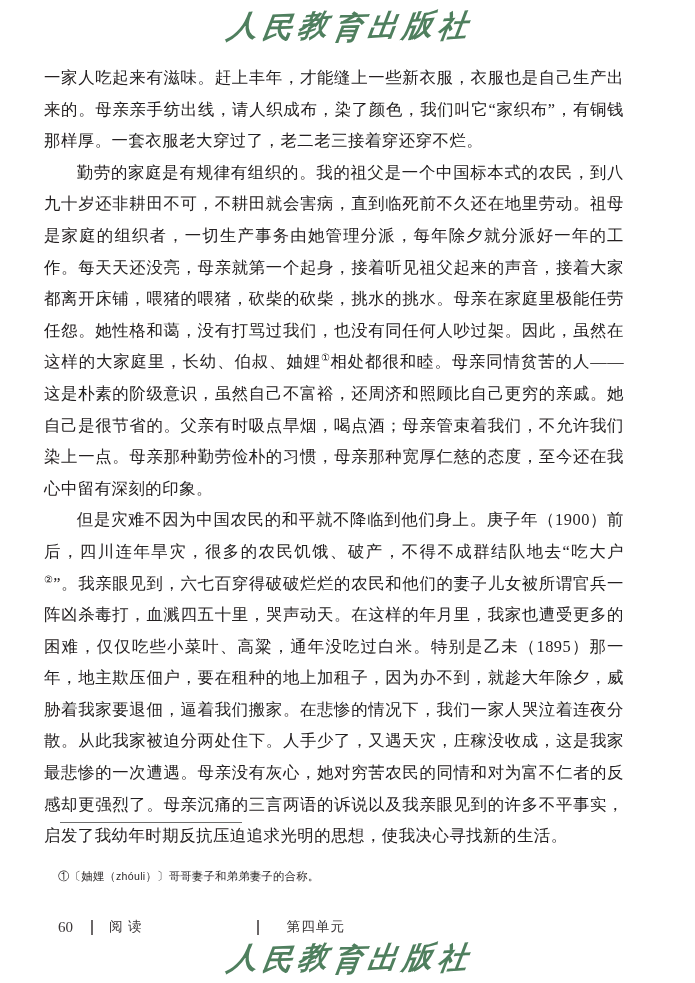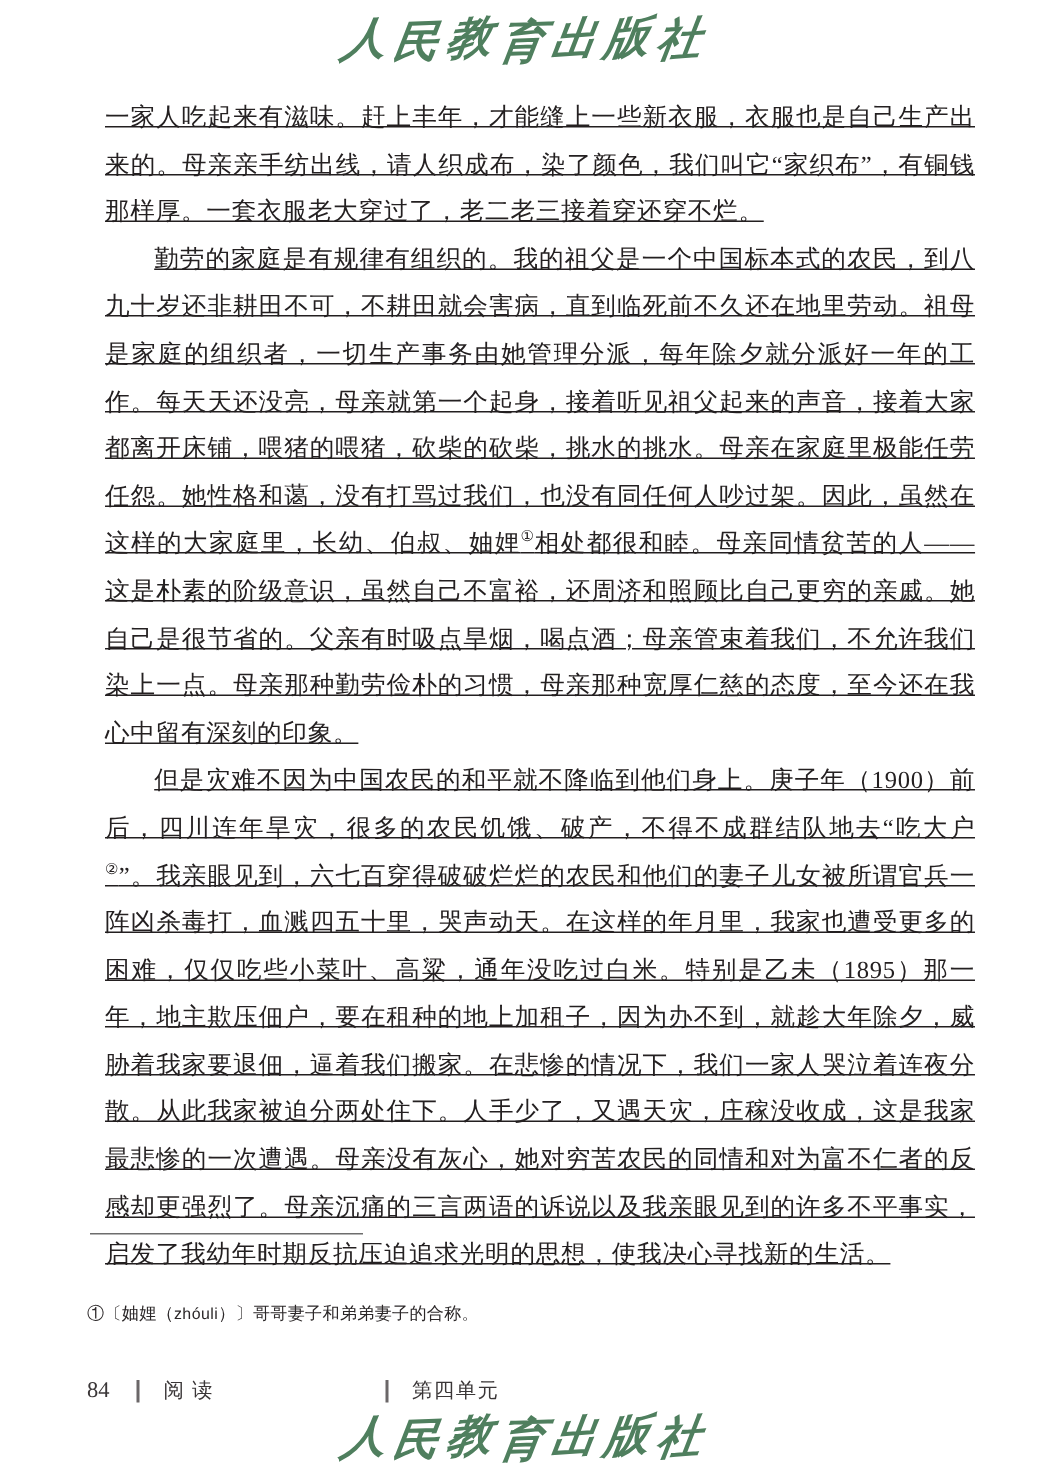--- a/index.html
+++ b/index.html
@@ -38,24 +38,23 @@
     display: inline-block;
     transform: skewX(-12deg) rotate(-4deg);
     transform-origin: center bottom;
   }
   .logo span:nth-child(2n) { transform: skewX(-10deg) rotate(-2deg) translateY(2px); }
   .logo span:nth-child(3n) { transform: skewX(-14deg) rotate(-6deg) translateY(-1px); }
 
   
   .body-text {
     position: absolute;
-    left: 70px;
+    left: 44px;
     top: 62px;
     width: 580px;
-    text-decoration: underline;
   }
   .para {
     margin: 0 0 0 0;
     font-size: 16.4px;
     line-height: 31.6px;
     text-align: justify;
     text-justify: inter-character;
     letter-spacing: 0.5px;
     color: #242021;
   }
@@ -116,21 +115,21 @@
     font-size: 15px;
     letter-spacing: 0;
   }
   .footer .vbar {
     display: inline-block;
     width: 2px;
     height: 15px;
     background: #6b6768;
     margin: 0 16px 0 18px;
   }
-  .footer .sect { margin-left: 0; }
+  .footer .sect { margin-left: 12px; }
   .footer .spacer { width: 96px; }
 </style>
 </head>
 <body>
 
 <div class="page">
 
   <div class="logo logo-top">
     <span>人</span><span>民</span><span>教</span><span>育</span><span>出</span><span>版</span><span>社</span>
   </div>
@@ -148,21 +147,21 @@
   <div class="fn-rule"></div>
 
   <div class="footnotes">
 
     <div class="fn"><span>①</span><span>〔妯娌（</span><span class="pinyin">zhóuli</span><span>）〕</span><span>哥哥妻子和弟弟妻子的合称。</span></div>
 
 
   </div>
 
   <div class="footer">
-    <span class="pageno">84</span>
+    <span class="pageno">60</span>
     <span class="vbar"></span>
     <span>阅 读</span>
     <span class="spacer"></span>
     <span class="vbar"></span>
     <span class="sect">第四单元</span>
   </div>
 
   <div class="logo logo-bottom">
     <span>人</span><span>民</span><span>教</span><span>育</span><span>出</span><span>版</span><span>社</span>
   </div>

